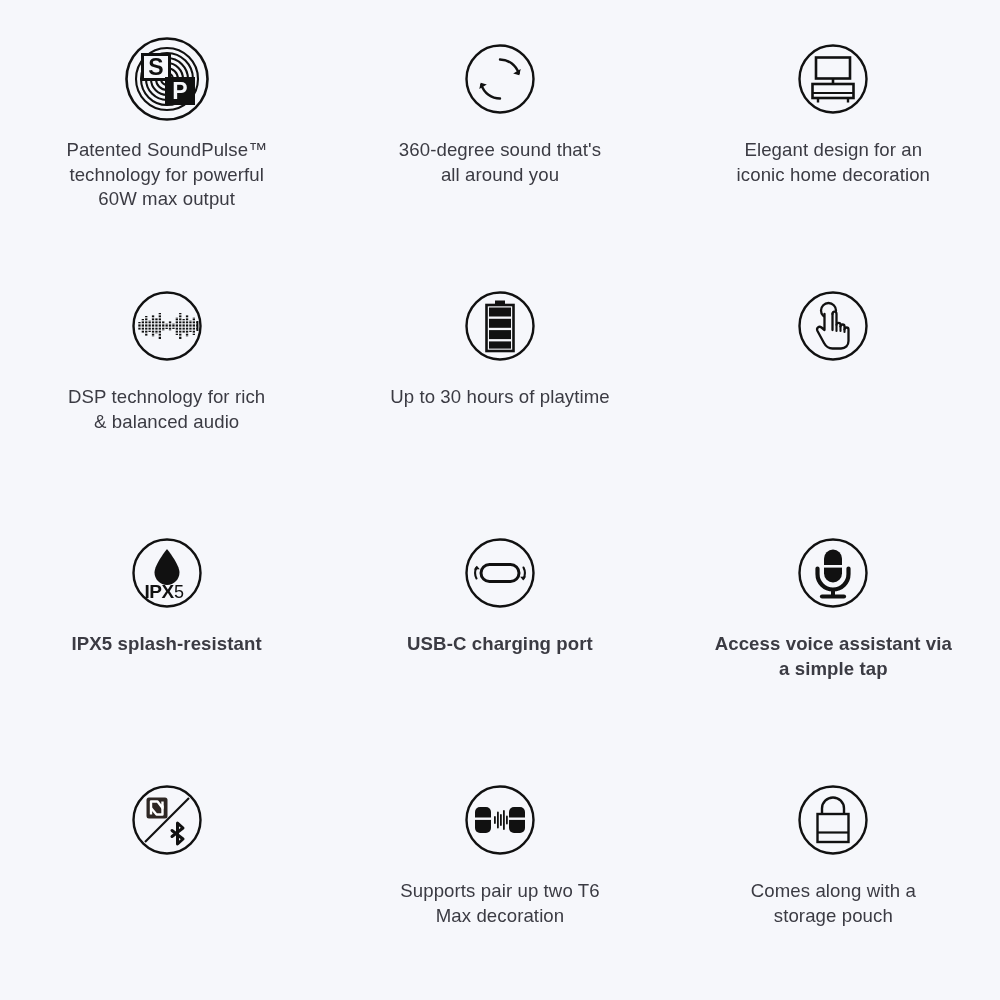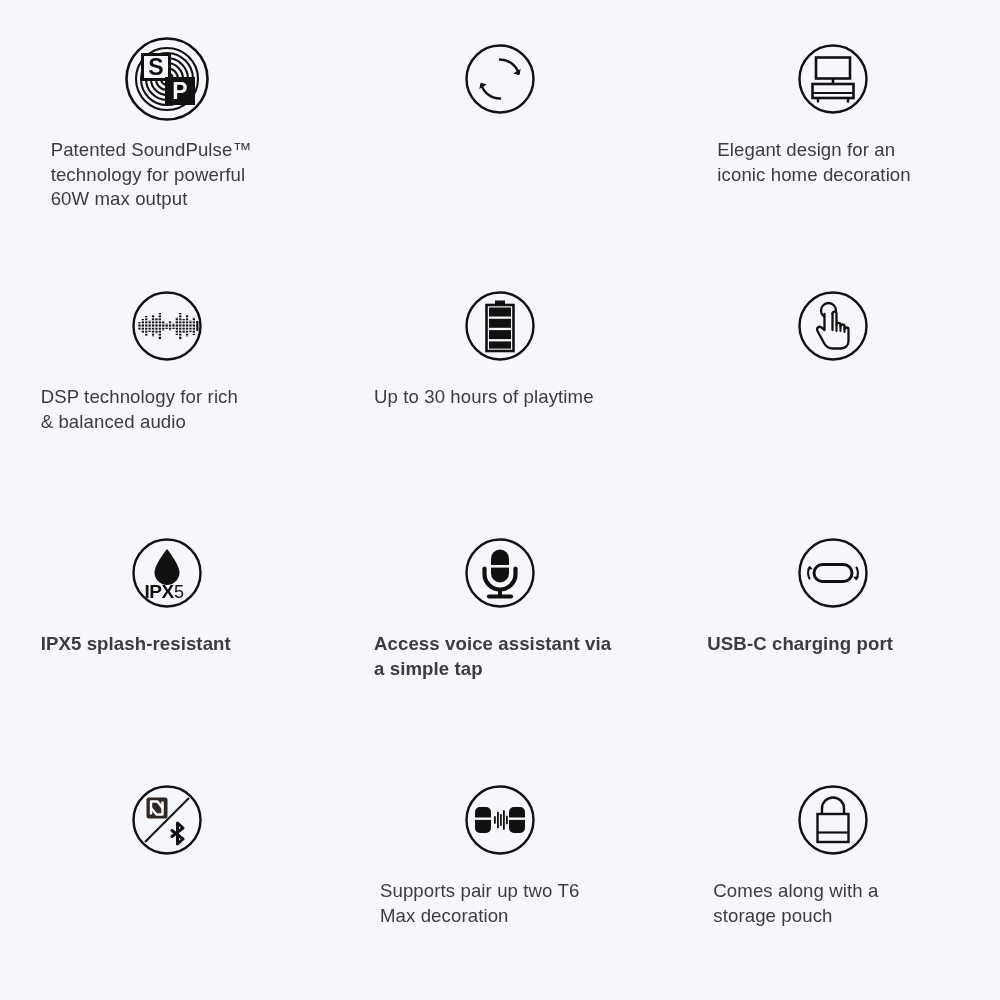--- a/index.html
+++ b/index.html
@@ -31,20 +31,21 @@
     width: 86px;
     height: 86px;
     display: flex;
     align-items: center;
     justify-content: center;
   }
   .icon-wrap svg { display: block; }
   .feature-caption {
     margin-top: 16px;
     width: 248px;
+    text-align: center;
     font-size: 18.6px;
     line-height: 24.5px;
     letter-spacing: 0.1px;
     color: #3b3b43;
     white-space: pre-line;
   }
   
   .r1 .feature-caption { width: 232px; }
   .r2 .feature-caption { width: 252px; }
   .r3 .feature-caption { width: 252px; font-weight: bold; }
@@ -88,20 +89,22 @@
   <div class="feature-cell r1">
     <div class="icon-wrap">
       <svg width="86" height="86" viewBox="0 0 86 86">
         <circle cx="43" cy="43" r="33.5" fill="none" stroke="#111" stroke-width="2.4"></circle>
         <path d="M 43 23.5 A 19.5 19.5 0 0 1 61.6 37.2" fill="none" stroke="#111" stroke-width="2.4" stroke-linecap="round"></path>
         <path d="M 56.2 37.4 L 62.3 39.3 L 63.7 33.1 Z" fill="#111"></path>
         <path d="M 43 62.5 A 19.5 19.5 0 0 1 24.4 48.8" fill="none" stroke="#111" stroke-width="2.4" stroke-linecap="round"></path>
         <path d="M 29.8 48.6 L 23.7 46.7 L 22.3 52.9 Z" fill="#111"></path>
       </svg>
     </div>
+    <div class="feature-caption">360-degree sound that's
+all around you</div>
   </div>
 
   <div class="feature-cell r1">
     <div class="icon-wrap">
       <svg width="86" height="86" viewBox="0 0 86 86">
         <circle cx="43" cy="43" r="33.5" fill="none" stroke="#111" stroke-width="2.4"></circle>
         <rect x="26" y="21.5" width="34" height="21" fill="none" stroke="#111" stroke-width="2.6"></rect>
         <line x1="43" y1="42.5" x2="43" y2="48" stroke="#111" stroke-width="2.6"></line>
         <rect x="22.5" y="48" width="41" height="14" fill="none" stroke="#111" stroke-width="2.6"></rect>
         <line x1="22.5" y1="57" x2="63.5" y2="57" stroke="#111" stroke-width="2.2"></line>
@@ -195,43 +198,43 @@
         <text x="55" y="68" font-family="'Liberation Sans',sans-serif" font-size="18" font-weight="normal" text-anchor="middle" fill="#111">5</text>
       </svg>
     </div>
     <div class="feature-caption">IPX5 splash-resistant</div>
   </div>
 
   <div class="feature-cell r3">
     <div class="icon-wrap">
       <svg width="86" height="86" viewBox="0 0 86 86">
         <circle cx="43" cy="43" r="33.5" fill="none" stroke="#111" stroke-width="2.4"></circle>
+        <rect x="24" y="34.5" width="38" height="17" rx="8.5" fill="none" stroke="#111" stroke-width="3"></rect>
+        <path d="M 19.5 48.5 A 12 12 0 0 1 19.5 37.5" fill="none" stroke="#111" stroke-width="2.1" stroke-linecap="round"></path>
+        <path d="M 16.8 39.5 L 19.8 35.8 L 22.8 39.2 Z" fill="#111"></path>
+        <path d="M 66.5 37.5 A 12 12 0 0 1 66.5 48.5" fill="none" stroke="#111" stroke-width="2.1" stroke-linecap="round"></path>
+        <path d="M 63.2 46.8 L 66.2 50.5 L 69.2 46.5 Z" fill="#111"></path>
+      </svg>
+    </div>
+    <div class="feature-caption">USB-C charging port</div>
+  </div>
+
+  <div class="feature-cell r3">
+    <div class="icon-wrap">
+      <svg width="86" height="86" viewBox="0 0 86 86">
+        <circle cx="43" cy="43" r="33.5" fill="none" stroke="#111" stroke-width="2.4"></circle>
         <rect x="34" y="19.5" width="18" height="33" rx="9" fill="#111"></rect>
         <path d="M 27.5 38.5 L 27.5 44 C 27.5 52.6 34.4 59.5 43 59.5 C 51.6 59.5 58.5 52.6 58.5 44 L 58.5 38.5" fill="none" stroke="#111" stroke-width="4.2" stroke-linecap="round"></path>
         <line x1="43" y1="59.5" x2="43" y2="65" stroke="#111" stroke-width="4"></line>
         <line x1="32" y1="66.5" x2="54" y2="66.5" stroke="#111" stroke-width="4.2" stroke-linecap="round"></line>
         <rect x="32" y="35" width="22" height="2.6" fill="#f6f7fb"></rect>
       </svg>
     </div>
     <div class="feature-caption">Access voice assistant via
 a simple tap</div>
-  </div>
-
-  <div class="feature-cell r3">
-    <div class="icon-wrap">
-      <svg width="86" height="86" viewBox="0 0 86 86">
-        <circle cx="43" cy="43" r="33.5" fill="none" stroke="#111" stroke-width="2.4"></circle>
-        <rect x="24" y="34.5" width="38" height="17" rx="8.5" fill="none" stroke="#111" stroke-width="3"></rect>
-        <path d="M 19.5 48.5 A 12 12 0 0 1 19.5 37.5" fill="none" stroke="#111" stroke-width="2.1" stroke-linecap="round"></path>
-        <path d="M 16.8 39.5 L 19.8 35.8 L 22.8 39.2 Z" fill="#111"></path>
-        <path d="M 66.5 37.5 A 12 12 0 0 1 66.5 48.5" fill="none" stroke="#111" stroke-width="2.1" stroke-linecap="round"></path>
-        <path d="M 63.2 46.8 L 66.2 50.5 L 69.2 46.5 Z" fill="#111"></path>
-      </svg>
-    </div>
-    <div class="feature-caption">USB-C charging port</div>
   </div>
 
   <div class="feature-cell r4">
     <div class="icon-wrap">
       <svg width="86" height="86" viewBox="0 0 86 86">
         <circle cx="43" cy="43" r="33.5" fill="none" stroke="#111" stroke-width="2.4"></circle>
         <line x1="21" y1="65" x2="65" y2="21" stroke="#111" stroke-width="2.2"></line>
         <g>
           <rect x="22.5" y="20.5" width="21" height="21" rx="2.5" fill="#2e2724"></rect>
           <path d="M 27 37.5 L 27 24.5 L 33.5 24.5 L 38.5 31 L 38.5 24.5" fill="none" stroke="#ffffff" stroke-width="2.4" stroke-linejoin="round"></path>

